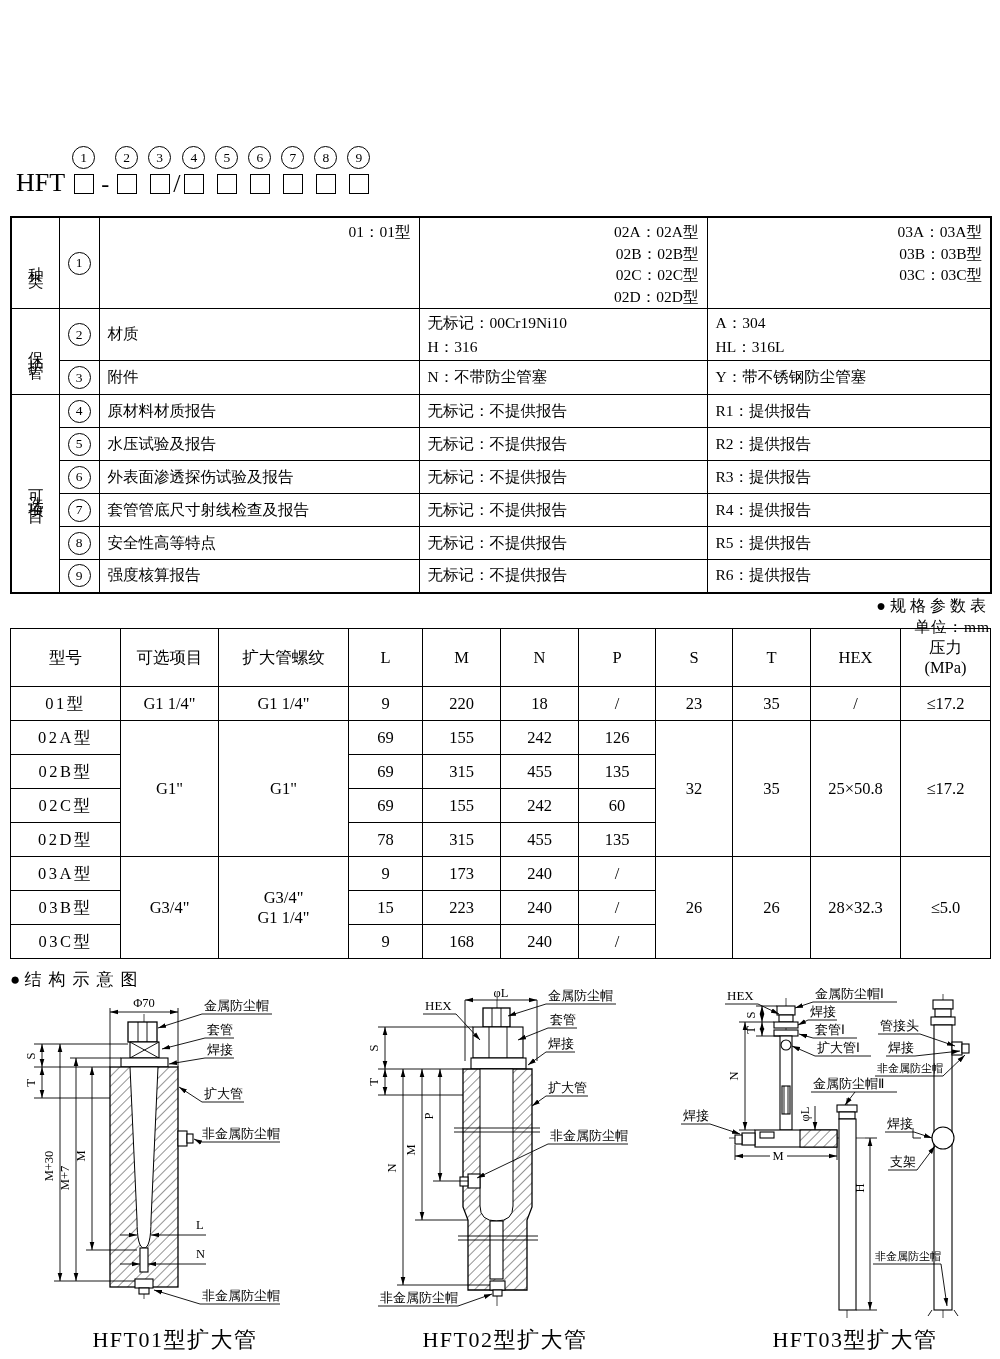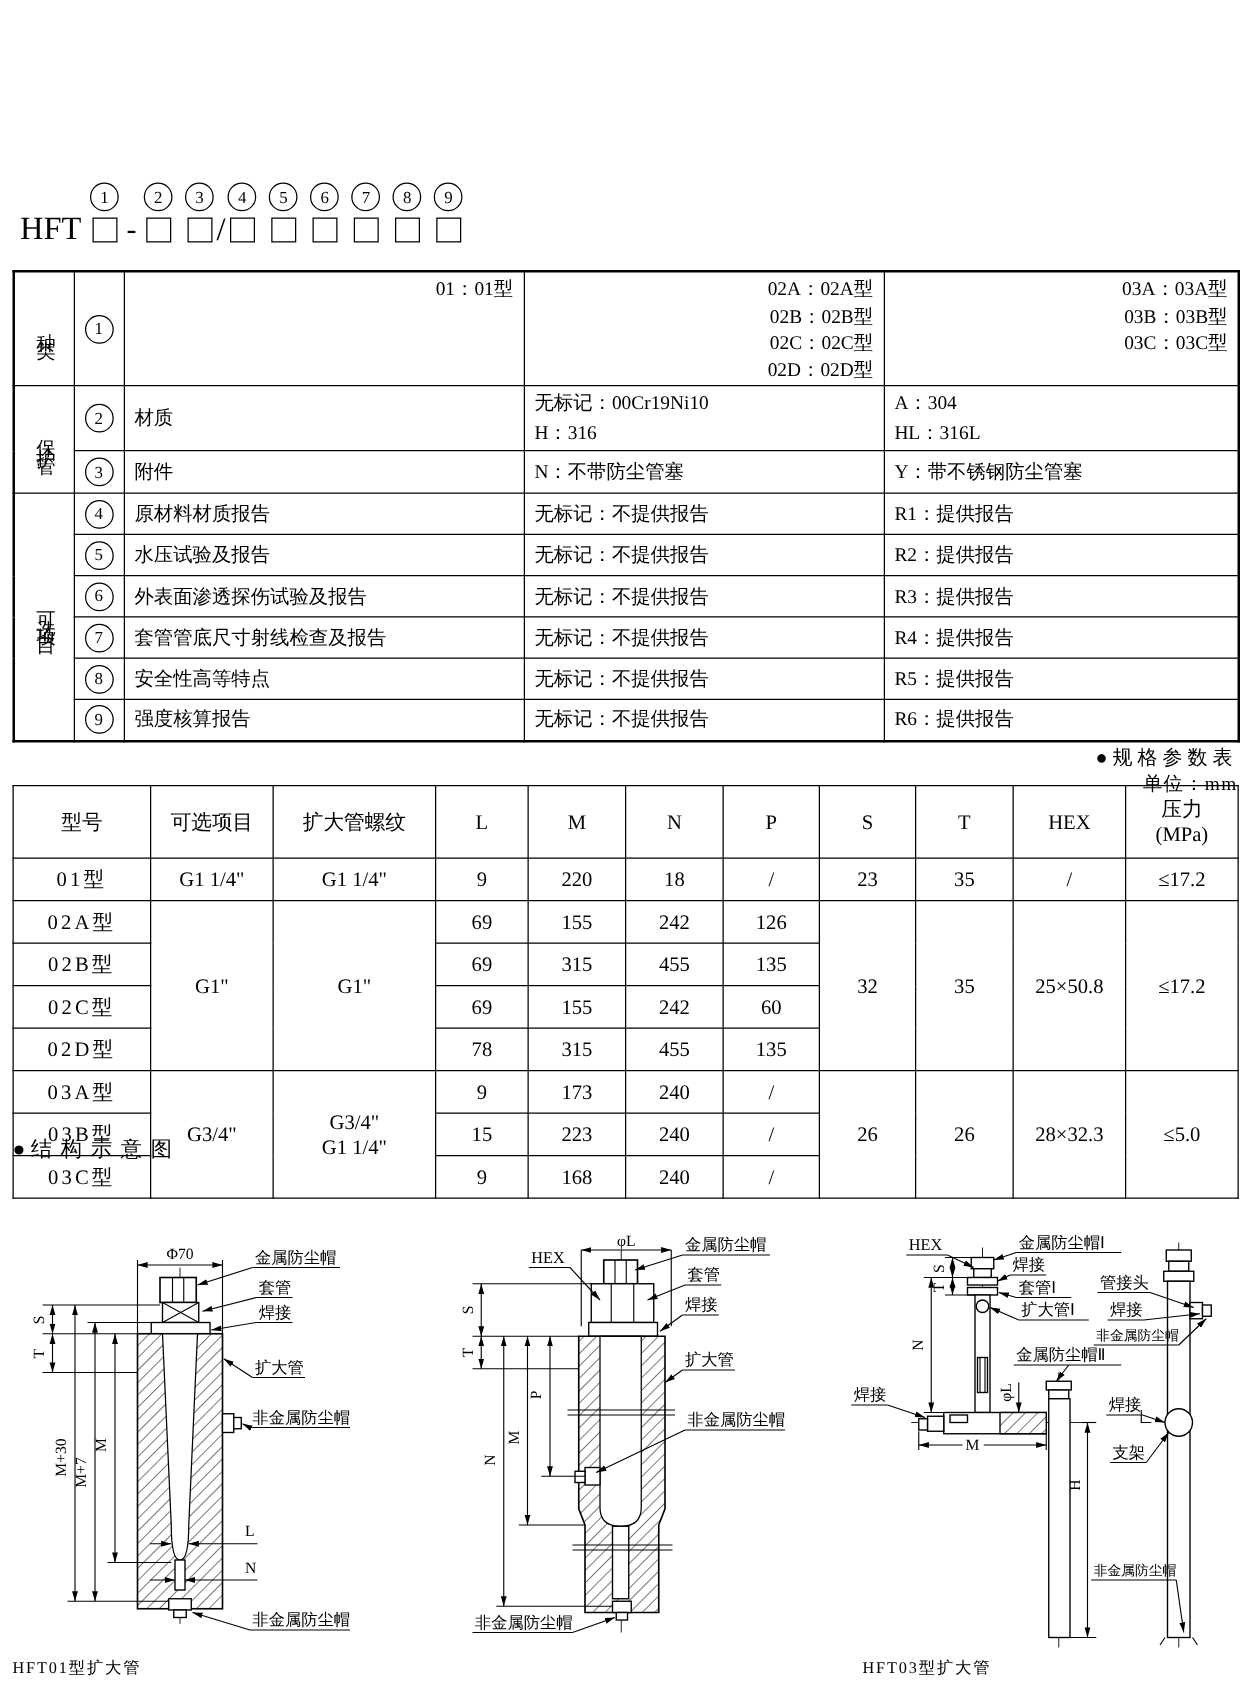--- a/index.html
+++ b/index.html
@@ -32,25 +32,25 @@
   .mid2{line-height:24px;}
   .spec-head{position:absolute;left:10px;top:596px;width:980px;display:flex;
              justify-content:space-between;font-size:16px;align-items:flex-end;flex-direction:column;}
   .spec-head .hd{letter-spacing:4px;}
   .spec-head .unit{letter-spacing:1px;font-size:15.5px;}
   .t2{position:absolute;left:10px;top:628px;width:980px;font-size:16.5px;border:1px solid #0f172a;}
   .t2 th,.t2 td{border:1.2px solid #000;text-align:center;vertical-align:middle;
                 font-weight:normal;padding:0;}
   .t2 th{line-height:20px;}
   .model{letter-spacing:2.5px;margin-top:48px;}
-  .diag-head{position:absolute;left:10px;top:908px;font-size:17px;}
+  .diag-head{position:absolute;left:10px;top:968px;font-size:17px;}
   .diag-head .hd{letter-spacing:7px;}
   .diag{position:absolute;top:988px;height:338px;}
   .diag svg{display:block;width:100%;height:100%;}
-  .caption{position:absolute;top:1325px;text-align:left;font-size:13px;letter-spacing:1.5px;}
+  .caption{position:absolute;top:1325px;text-align:center;font-size:22px;letter-spacing:1.5px;}
   
   .dln{stroke:#000;stroke-width:.9;fill:none;}
   .oln{stroke:#000;stroke-width:1.3;fill:#fff;}
   .wf{fill:#fff;stroke:#000;stroke-width:1.1;}
   .cl{stroke:#000;stroke-width:.7;stroke-dasharray:12 3 3 3;fill:none;}
   .ul{stroke:#000;stroke-width:.9;}
   .lbl{font-size:13px;font-family:"Liberation Serif",serif;fill:#000;}
   .lbls{font-size:11px;font-family:"Liberation Serif",serif;fill:#000;}
   .dimt{font-size:12.5px;font-family:"Liberation Serif",serif;fill:#000;}
 </style>
@@ -580,15 +580,16 @@
       <line class="ul" x1="223" y1="182" x2="252" y2="182"></line>
           <line class="dln" x1="252" y1="182" x2="270" y2="158" marker-end="url(#mC)"></line>
       <text class="lbls" x="210" y="272">非金属防尘帽</text>
       <line class="ul" x1="208" y1="276" x2="276" y2="276"></line>
           <line class="dln" x1="276" y1="276" x2="282" y2="318" marker-end="url(#mC)"></line>
     </g>
   </svg>
   </div>
 
   <div class="caption" style="left:10px;width:330px;">HFT01型扩大管</div>
+  <div class="caption" style="left:340px;width:330px;">HFT02型扩大管</div>
   <div class="caption" style="left:690px;width:330px;">HFT03型扩大管</div>
 
 </div>
 
 </body></html>

